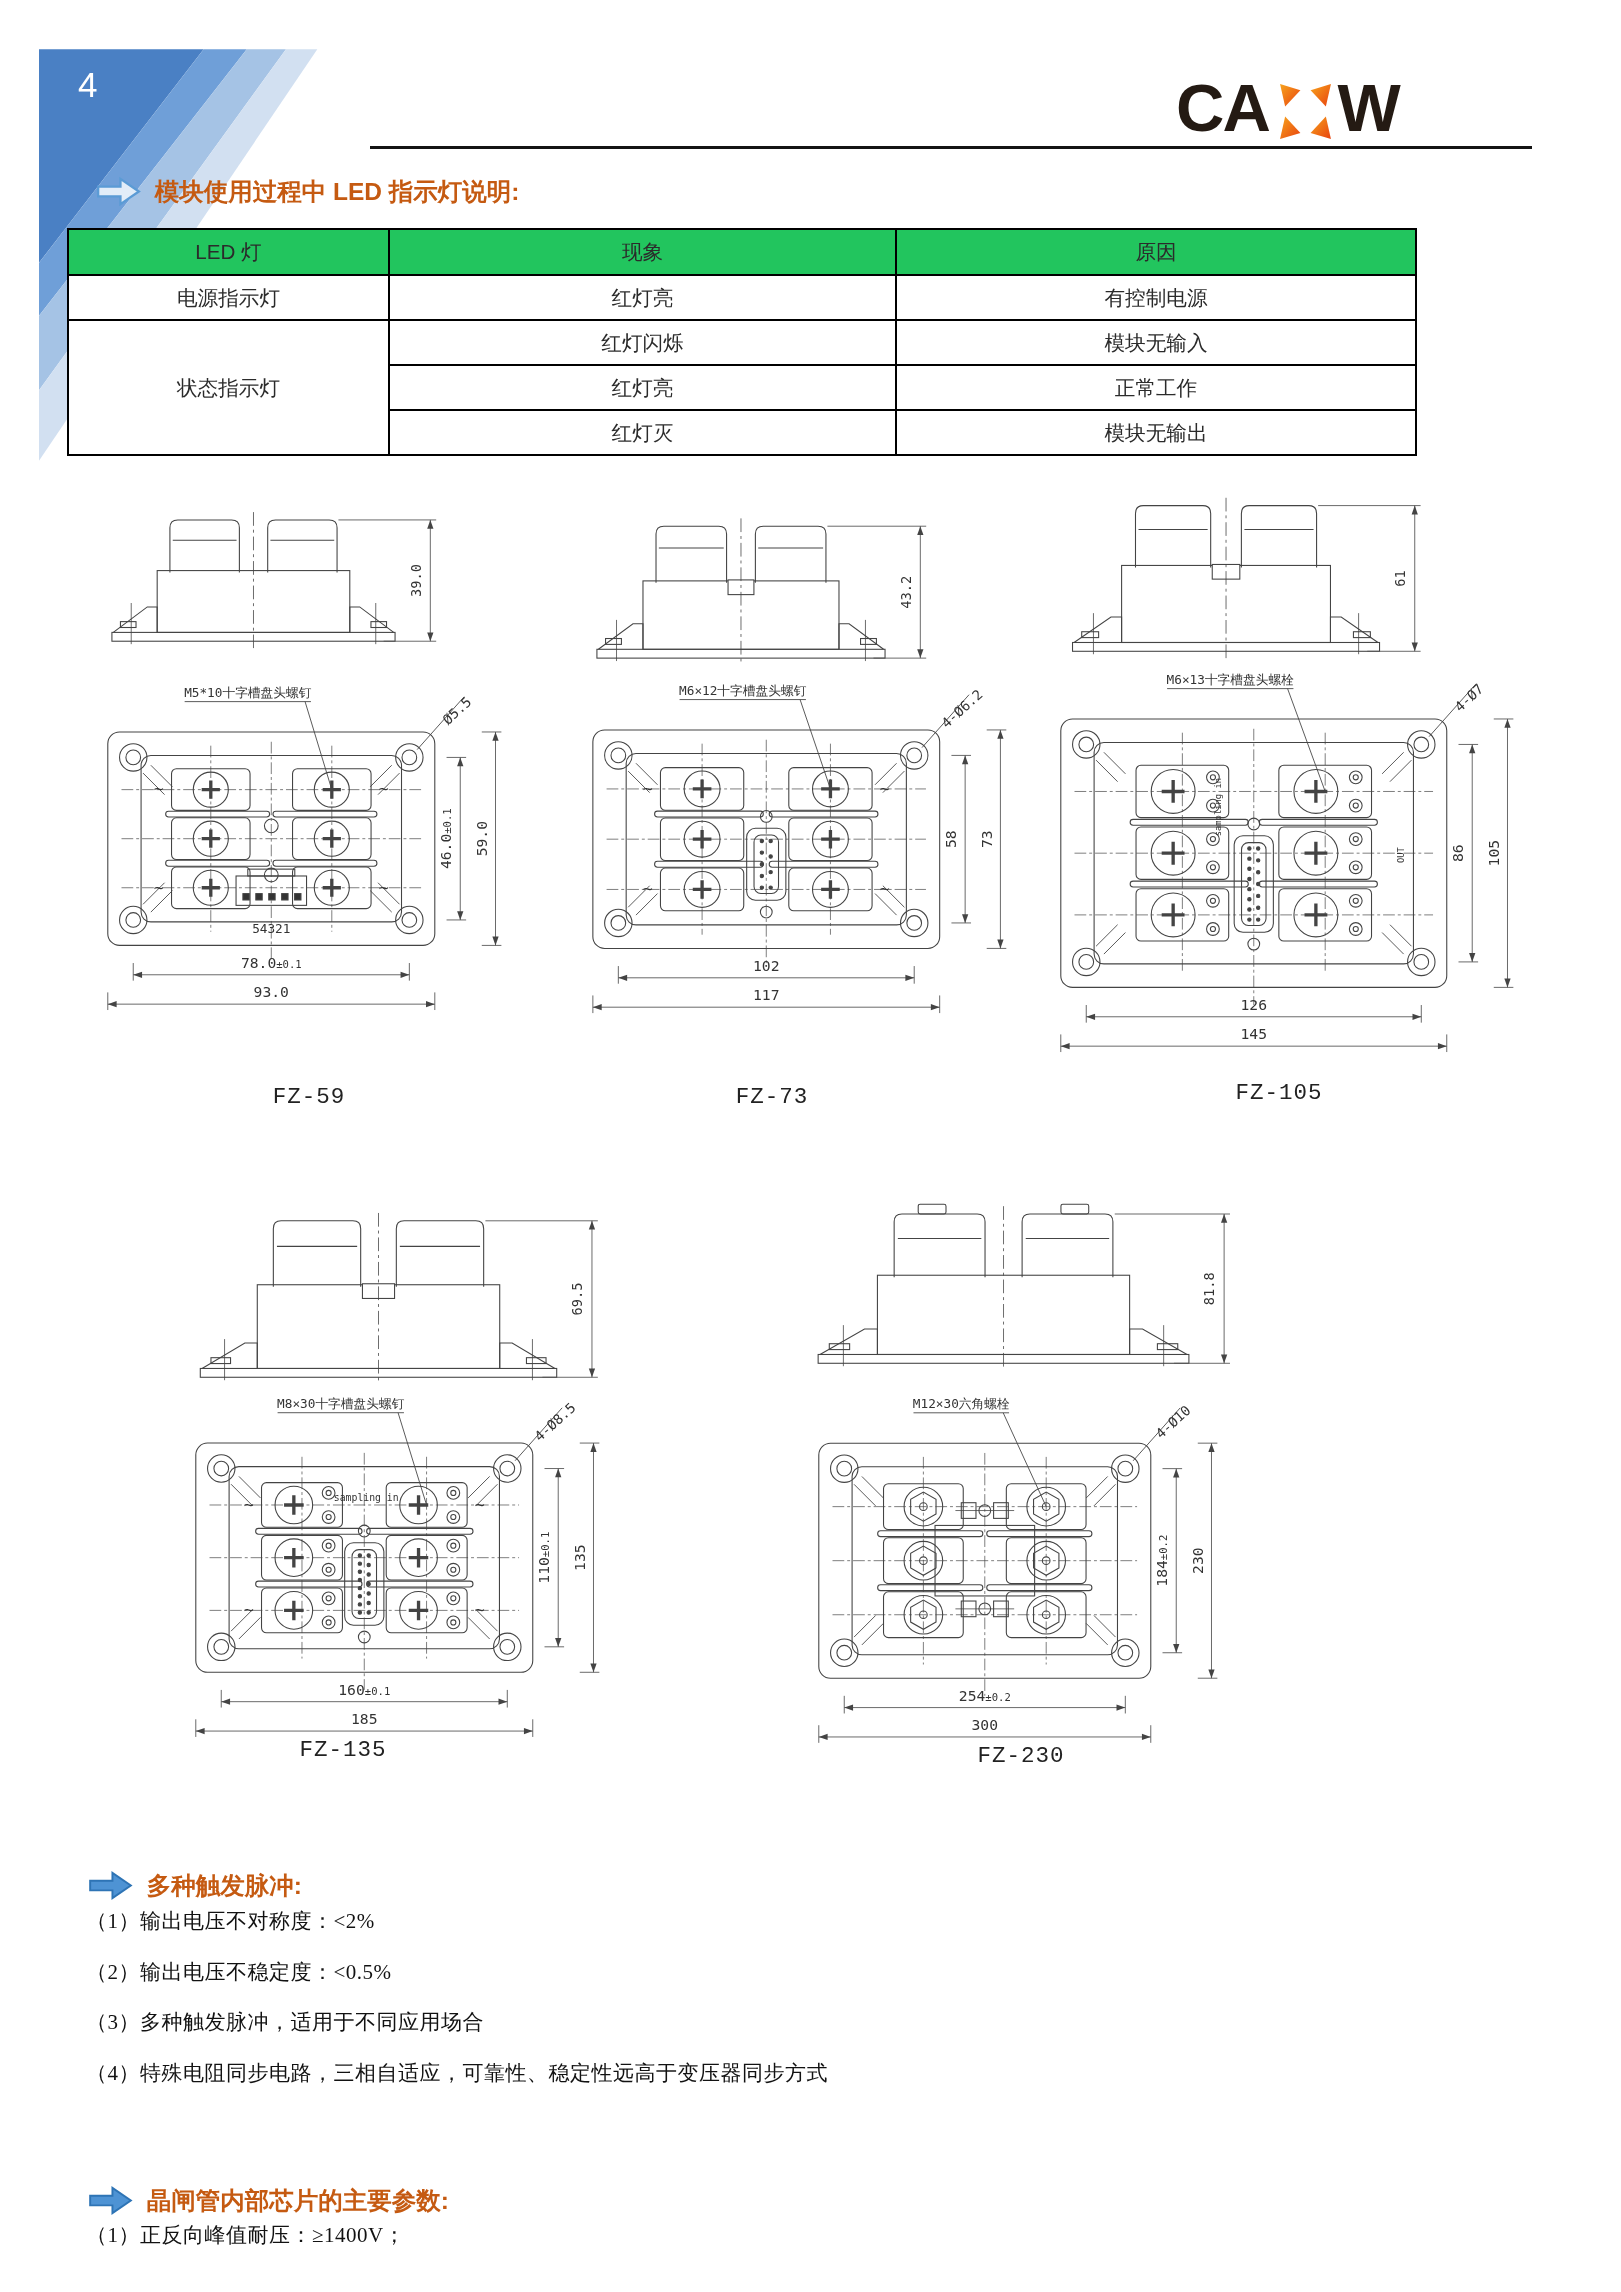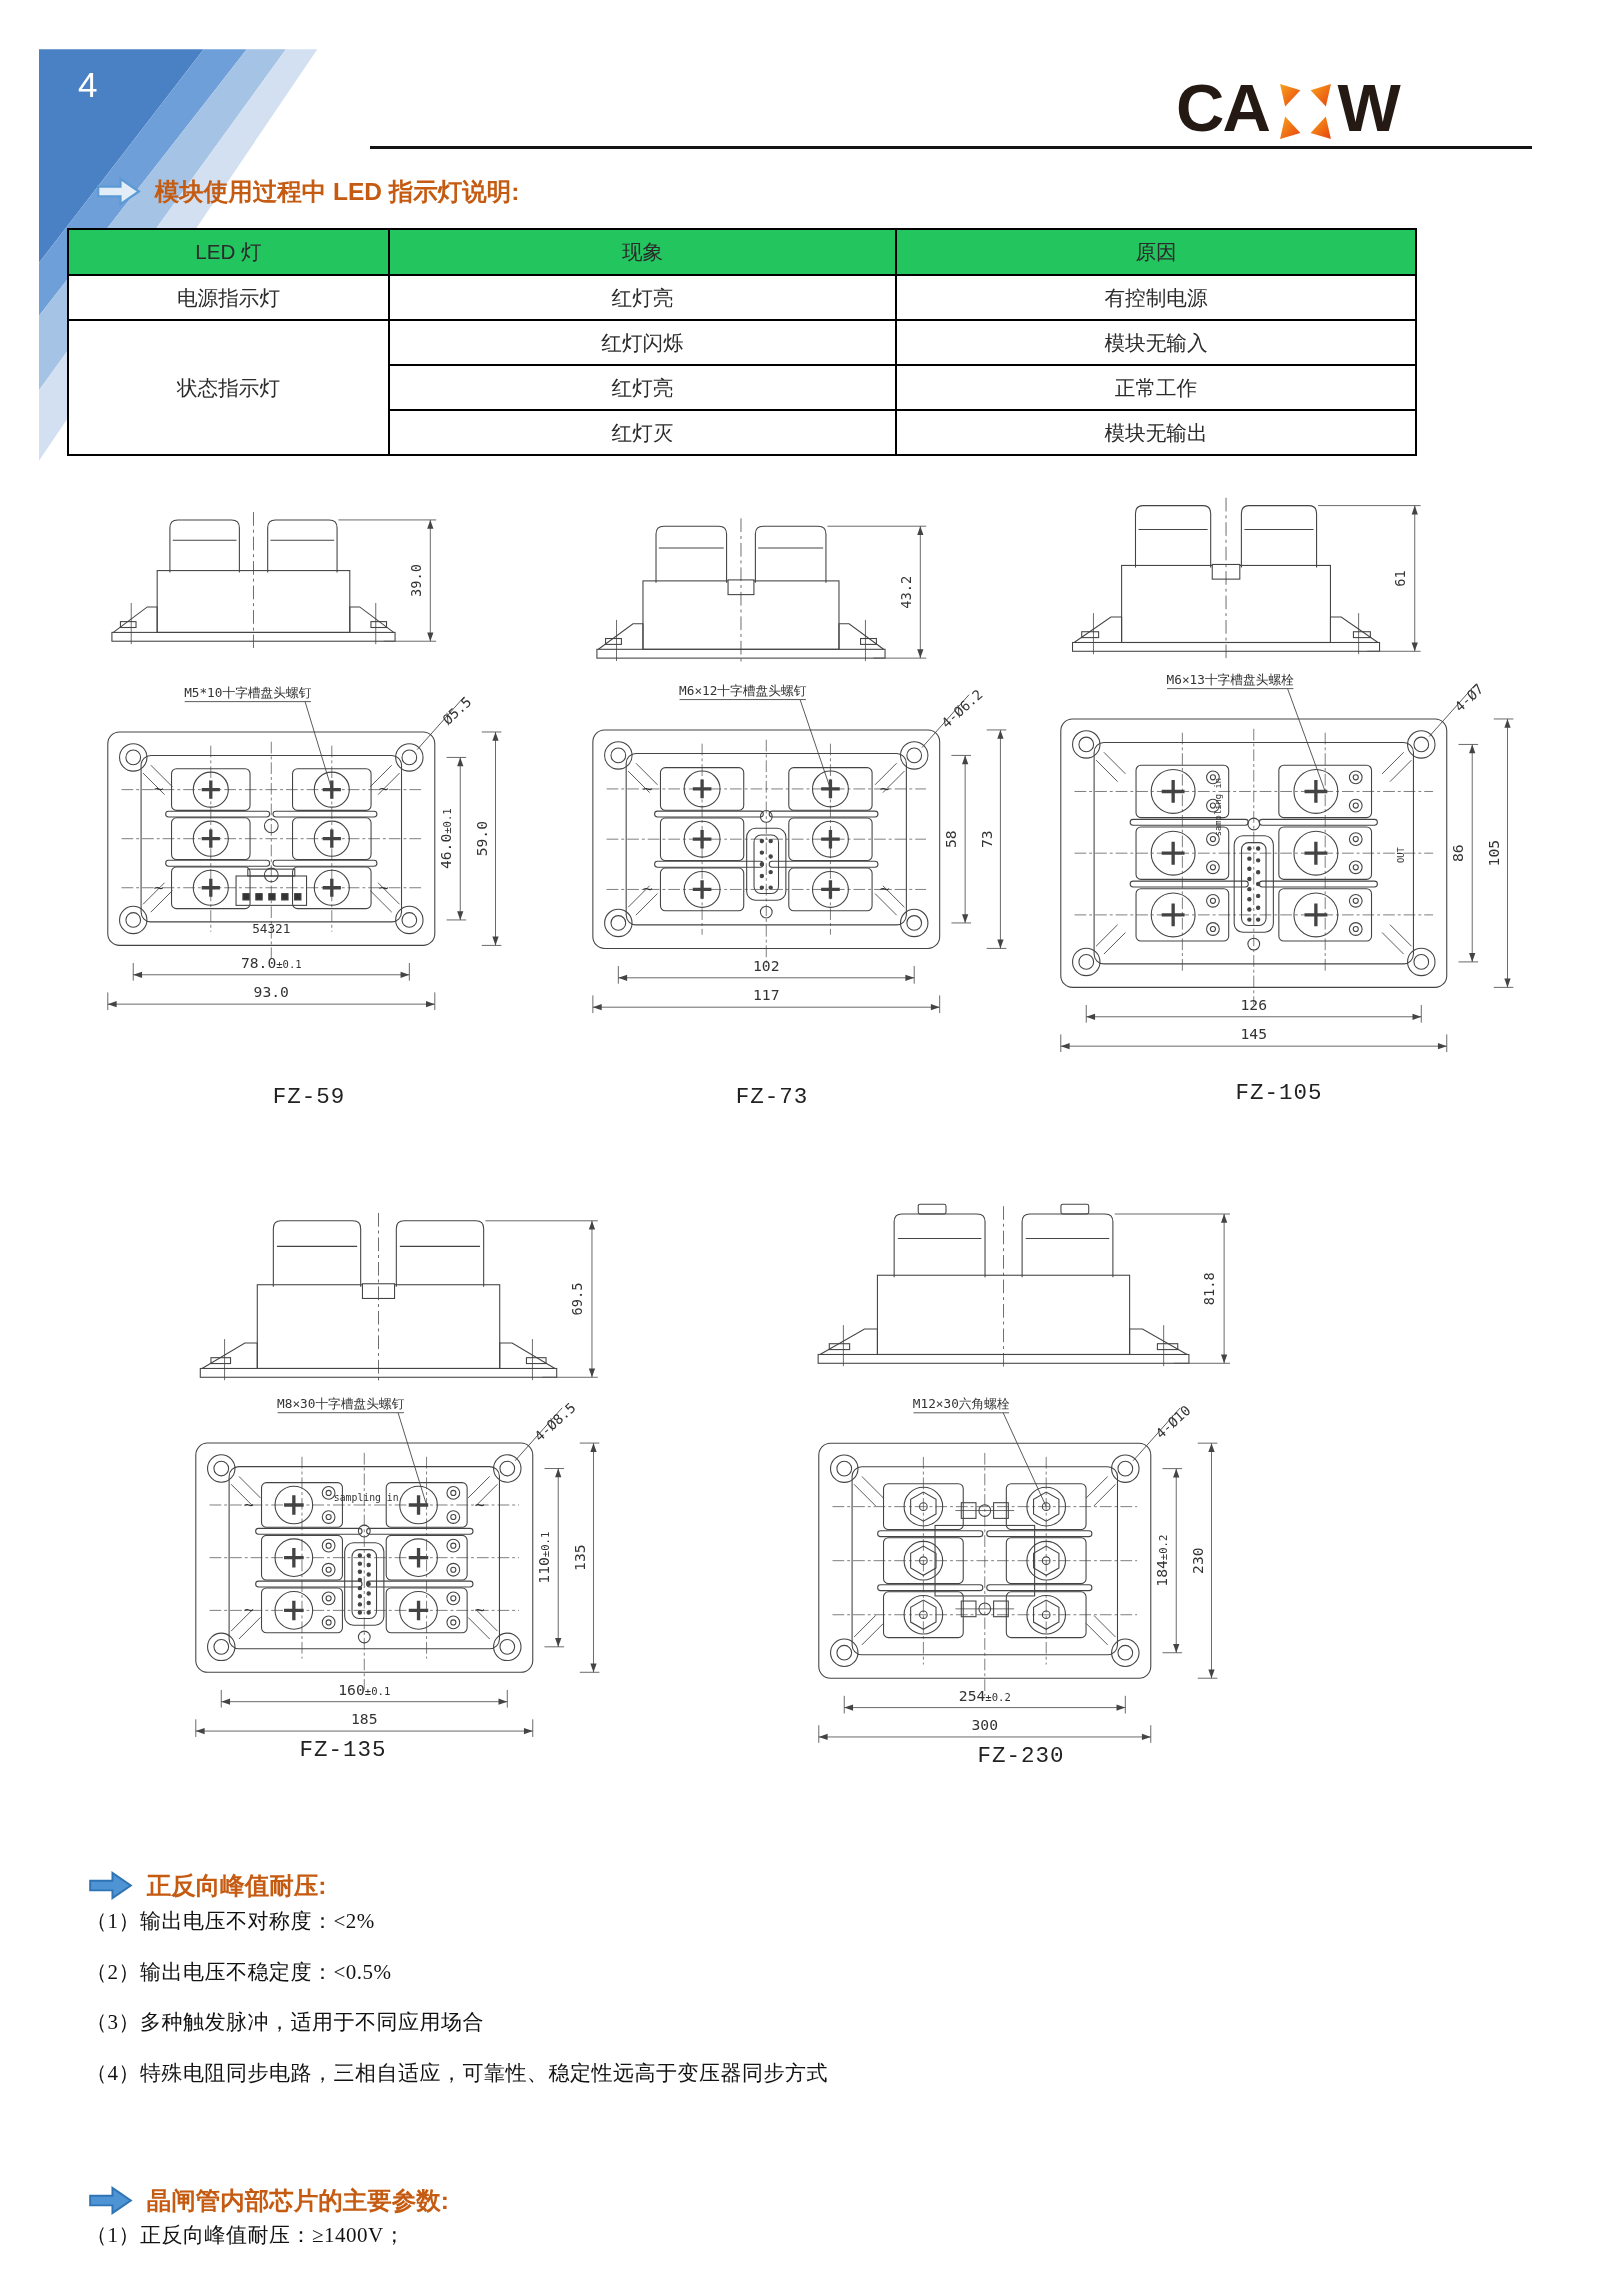--- a/index.html
+++ b/index.html
@@ -109,21 +109,21 @@
         <td>红灯灭</td>
         <td>模块无输出</td>
       </tr>
     </tbody>
   </table>
 
   <div class="heading h-params">
     <svg class="hico solid" width="45" height="31" viewBox="0 0 46 32">
       <polygon points="2,11 25,11 25,3 44,16 25,29 25,21 2,21"></polygon>
     </svg>
-    <span>正反向峰值耐压:</span>
+    <span>多种触发脉冲:</span>
   </div>
   <div class="plist params-pos" id="params-list">
       <div class="pitem">（1）输出电压不对称度：&lt;2%</div>
       <div class="pitem">（2）输出电压不稳定度：&lt;0.5%</div>
       <div class="pitem">（3）多种触发脉冲，适用于不同应用场合</div>
       <div class="pitem">（4）特殊电阻同步电路，三相自适应，可靠性、稳定性远高于变压器同步方式</div>
     </div>
 
   <div class="heading h-chip">
     <svg class="hico solid" width="45" height="31" viewBox="0 0 46 32">

